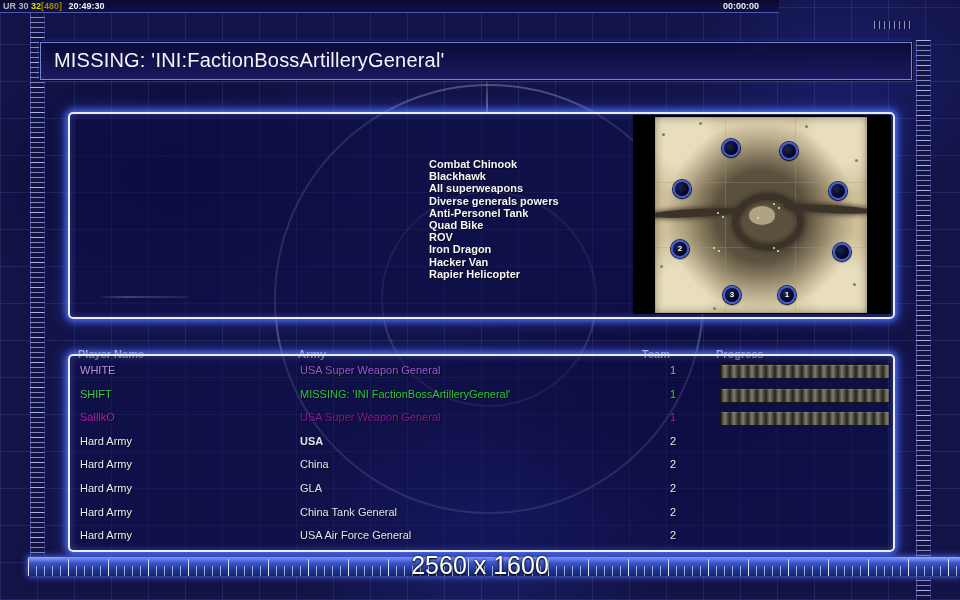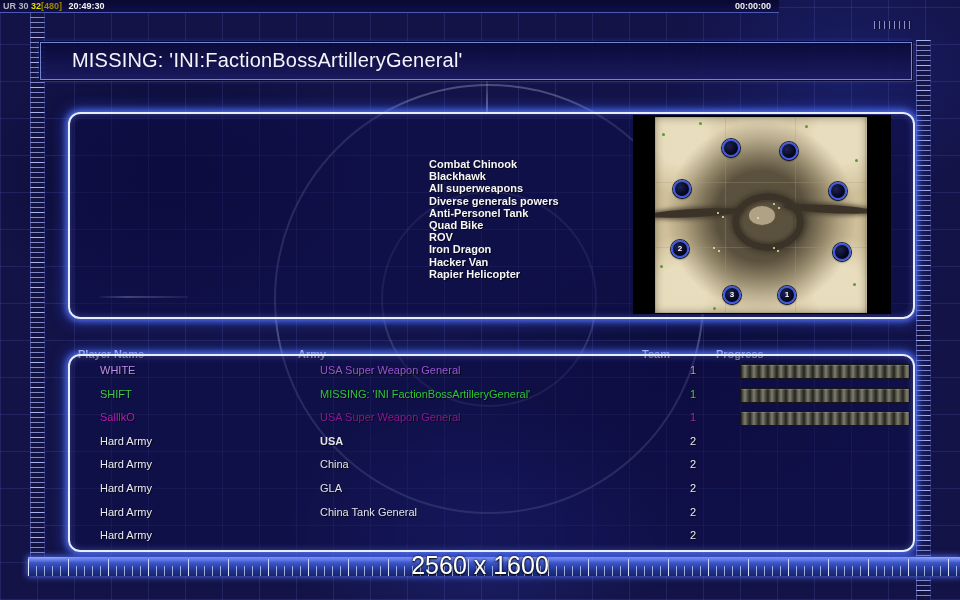--- a/index.html
+++ b/index.html
@@ -50,40 +50,39 @@
     box-shadow:0 0 6px 1px rgba(90,120,255,0.8);
   }
   
   .topbar{
     left:0;top:0;width:779px;height:12px;
     background:linear-gradient(180deg,#090930,#10104a);
     border-bottom:1px solid #4a5ab0;
     font-size:9px;font-weight:bold;line-height:12px;white-space:nowrap;
   }
   .topbar .lft{position:absolute;left:3px;top:0;}
-  .topbar .rgt{position:absolute;right:8px;top:0;color:#f0f0f0;}
+  .topbar .rgt{position:absolute;right:20px;top:0;color:#f0f0f0;}
   .t-gray{color:#b4b4bc;}
   .t-yel{color:#e8de00;}
   .t-dyel{color:#9a8800;}
   .t-wht{color:#f2f2f2;margin-left:4px;}
   
   .titlebar{
     left:40px;top:42px;width:870px;height:36px;
     background:linear-gradient(180deg, rgba(10,10,56,0.92), rgba(26,26,96,0.92));
     border:1px solid #7585d0;
     box-shadow:0 0 0 1px #0a0a32, 0 0 5px rgba(90,120,255,0.5);
   }
-  .title-text{font-size:20px;color:#f4f4fa;line-height:34px;padding-left:31px;letter-spacing:0.2px;}
+  .title-text{font-size:20px;color:#f4f4fa;line-height:34px;padding-left:13px;letter-spacing:0.2px;}
   
   .glowbox{
     position:absolute;
-    border:2px solid #e6edff;border-radius:12px;
+    border:2px solid #e6edff;border-radius:5px;
     box-shadow:0 0 6px 2px rgba(85,120,255,0.9), 0 0 14px 5px rgba(55,85,225,0.45), inset 0 0 7px rgba(130,160,255,0.35);
     background:rgba(14,14,74,0.55);
-    padding-left:20px;
   }
   .mainbox{left:68px;top:112px;width:823px;height:203px;}
   .playerbox{left:68px;top:354px;width:823px;height:194px;}
   
   .features{left:359px;top:44px;font-size:11px;font-weight:bold;line-height:12.2px;color:#f6f6f6;text-shadow:1px 1px 0 rgba(0,0,0,0.7);}
   
   .minimap-panel{left:563px;top:1px;width:258px;height:199px;background:#000;}
   .map{
     position:absolute;left:22px;top:2px;width:212px;height:196px;
     background-color:#cfc09a;
@@ -267,18 +266,19 @@
       <span class="c-army" style="color: rgb(226, 226, 234);">GLA</span>
       <span class="c-team" style="color: rgb(234, 234, 240);">2</span>
     </div>
     <div class="prow">
       <span class="c-name" style="color: rgb(234, 234, 240);">Hard Army</span>
       <span class="c-army" style="color: rgb(226, 226, 234);">China Tank General</span>
       <span class="c-team" style="color: rgb(234, 234, 240);">2</span>
     </div>
     <div class="prow">
       <span class="c-name" style="color: rgb(234, 234, 240);">Hard Army</span>
+      <span class="c-army" style="color: rgb(226, 226, 234);">USA Air Force General</span>
       <span class="c-team" style="color: rgb(234, 234, 240);">2</span>
     </div>
   </div>
 </div>
 
 <div class="abs resolution">2560 x 1600</div>
 
 </body></html>

